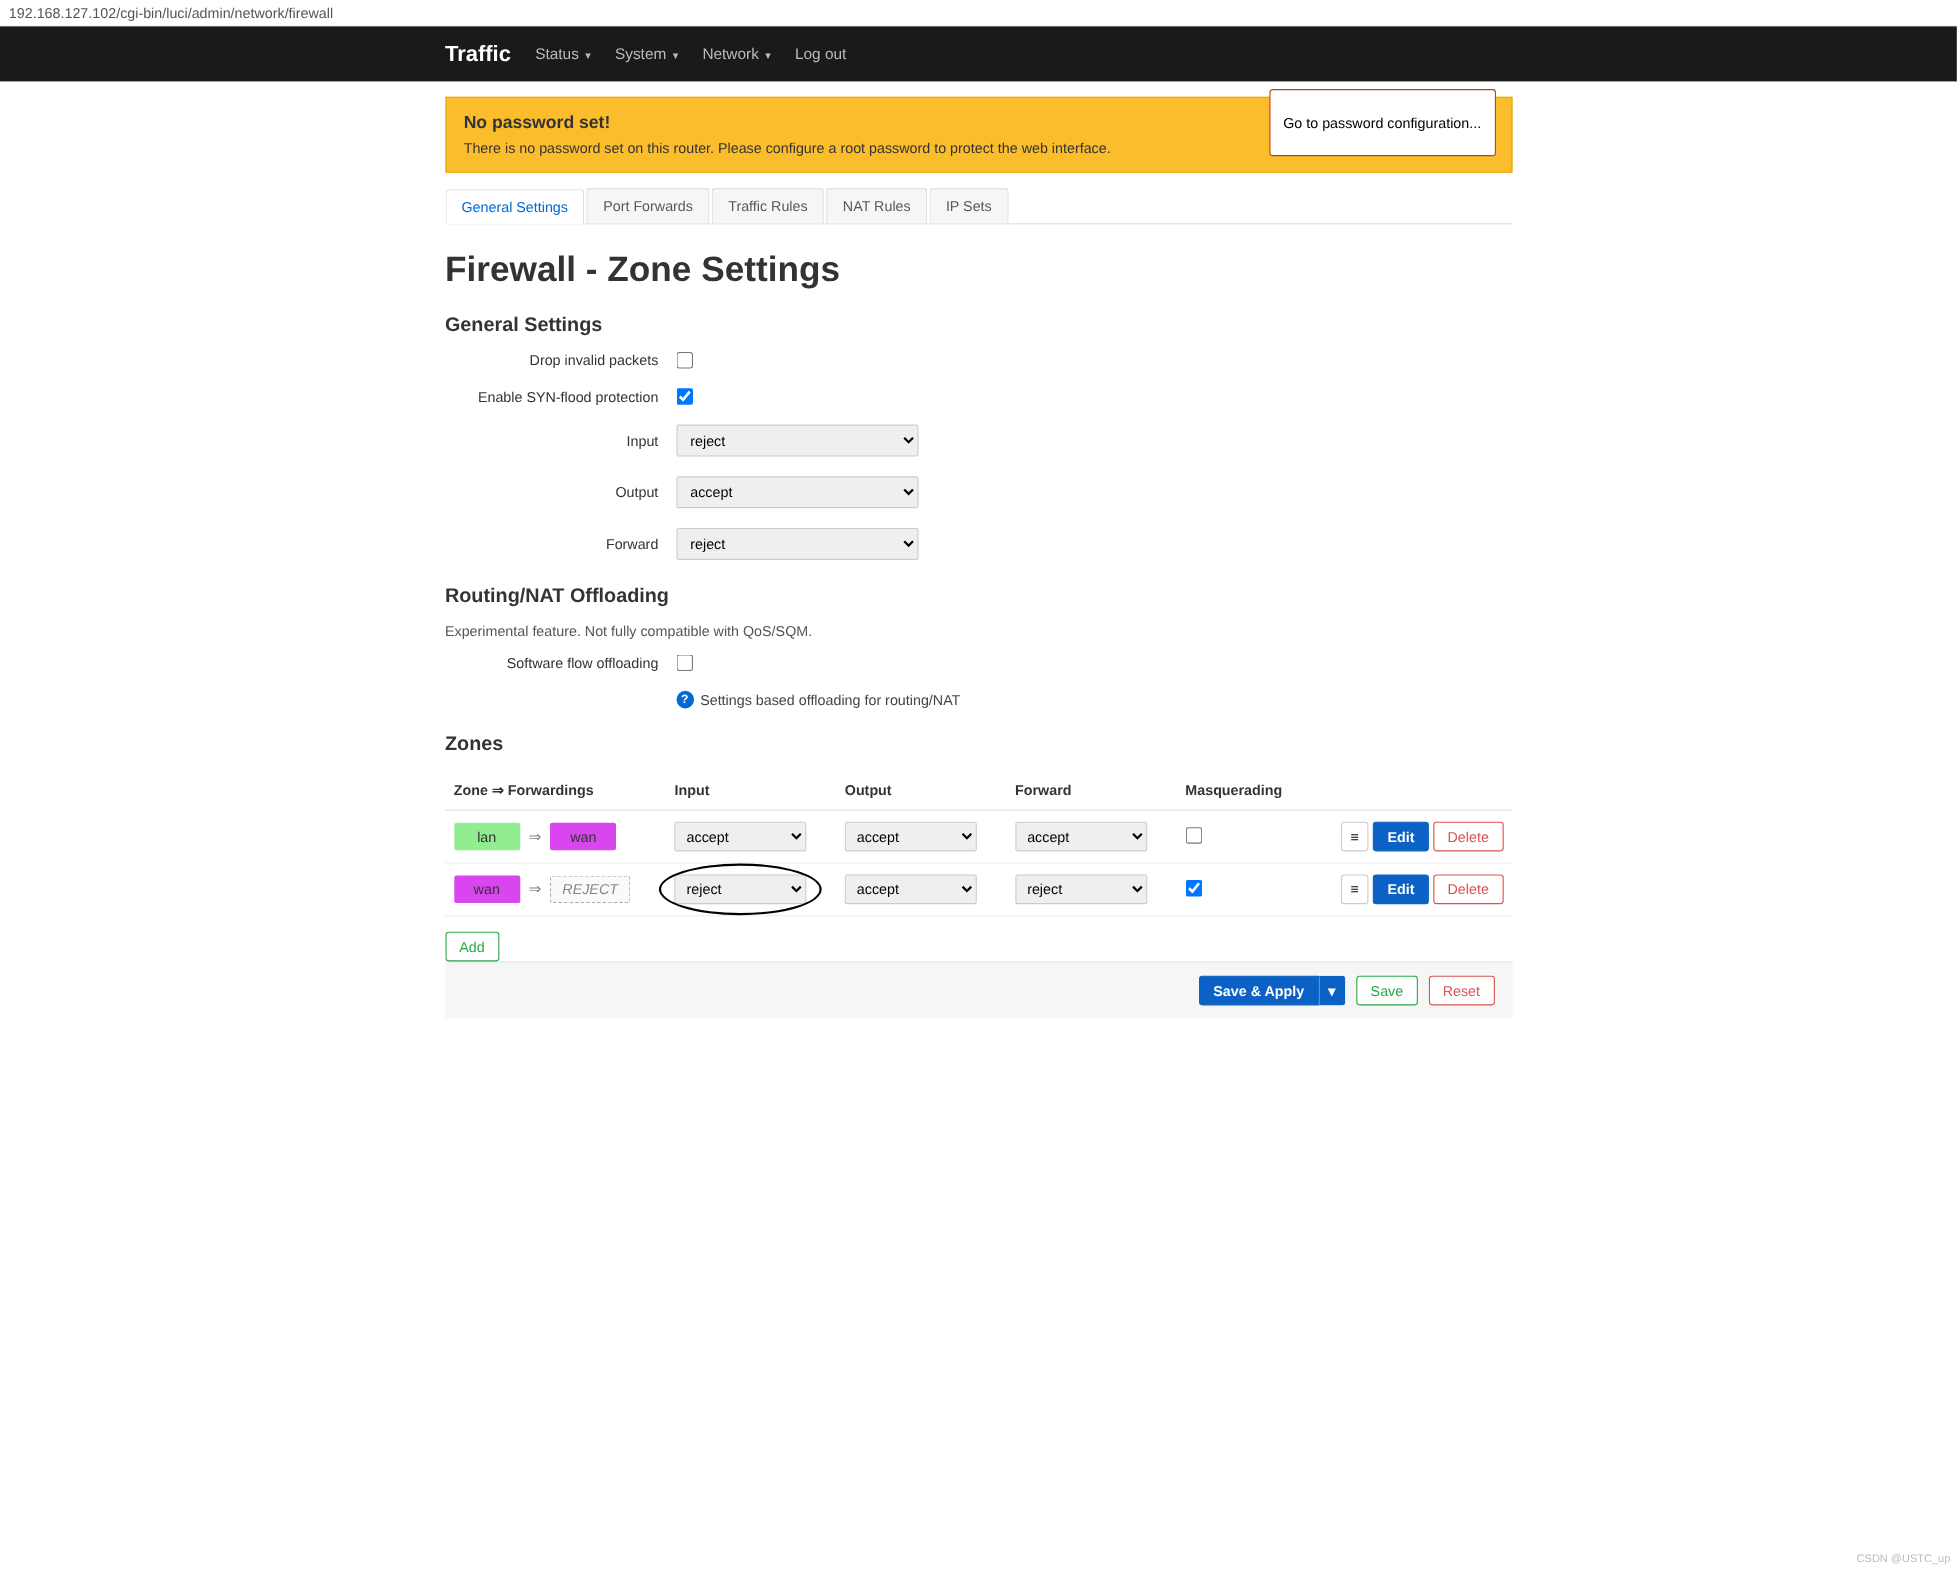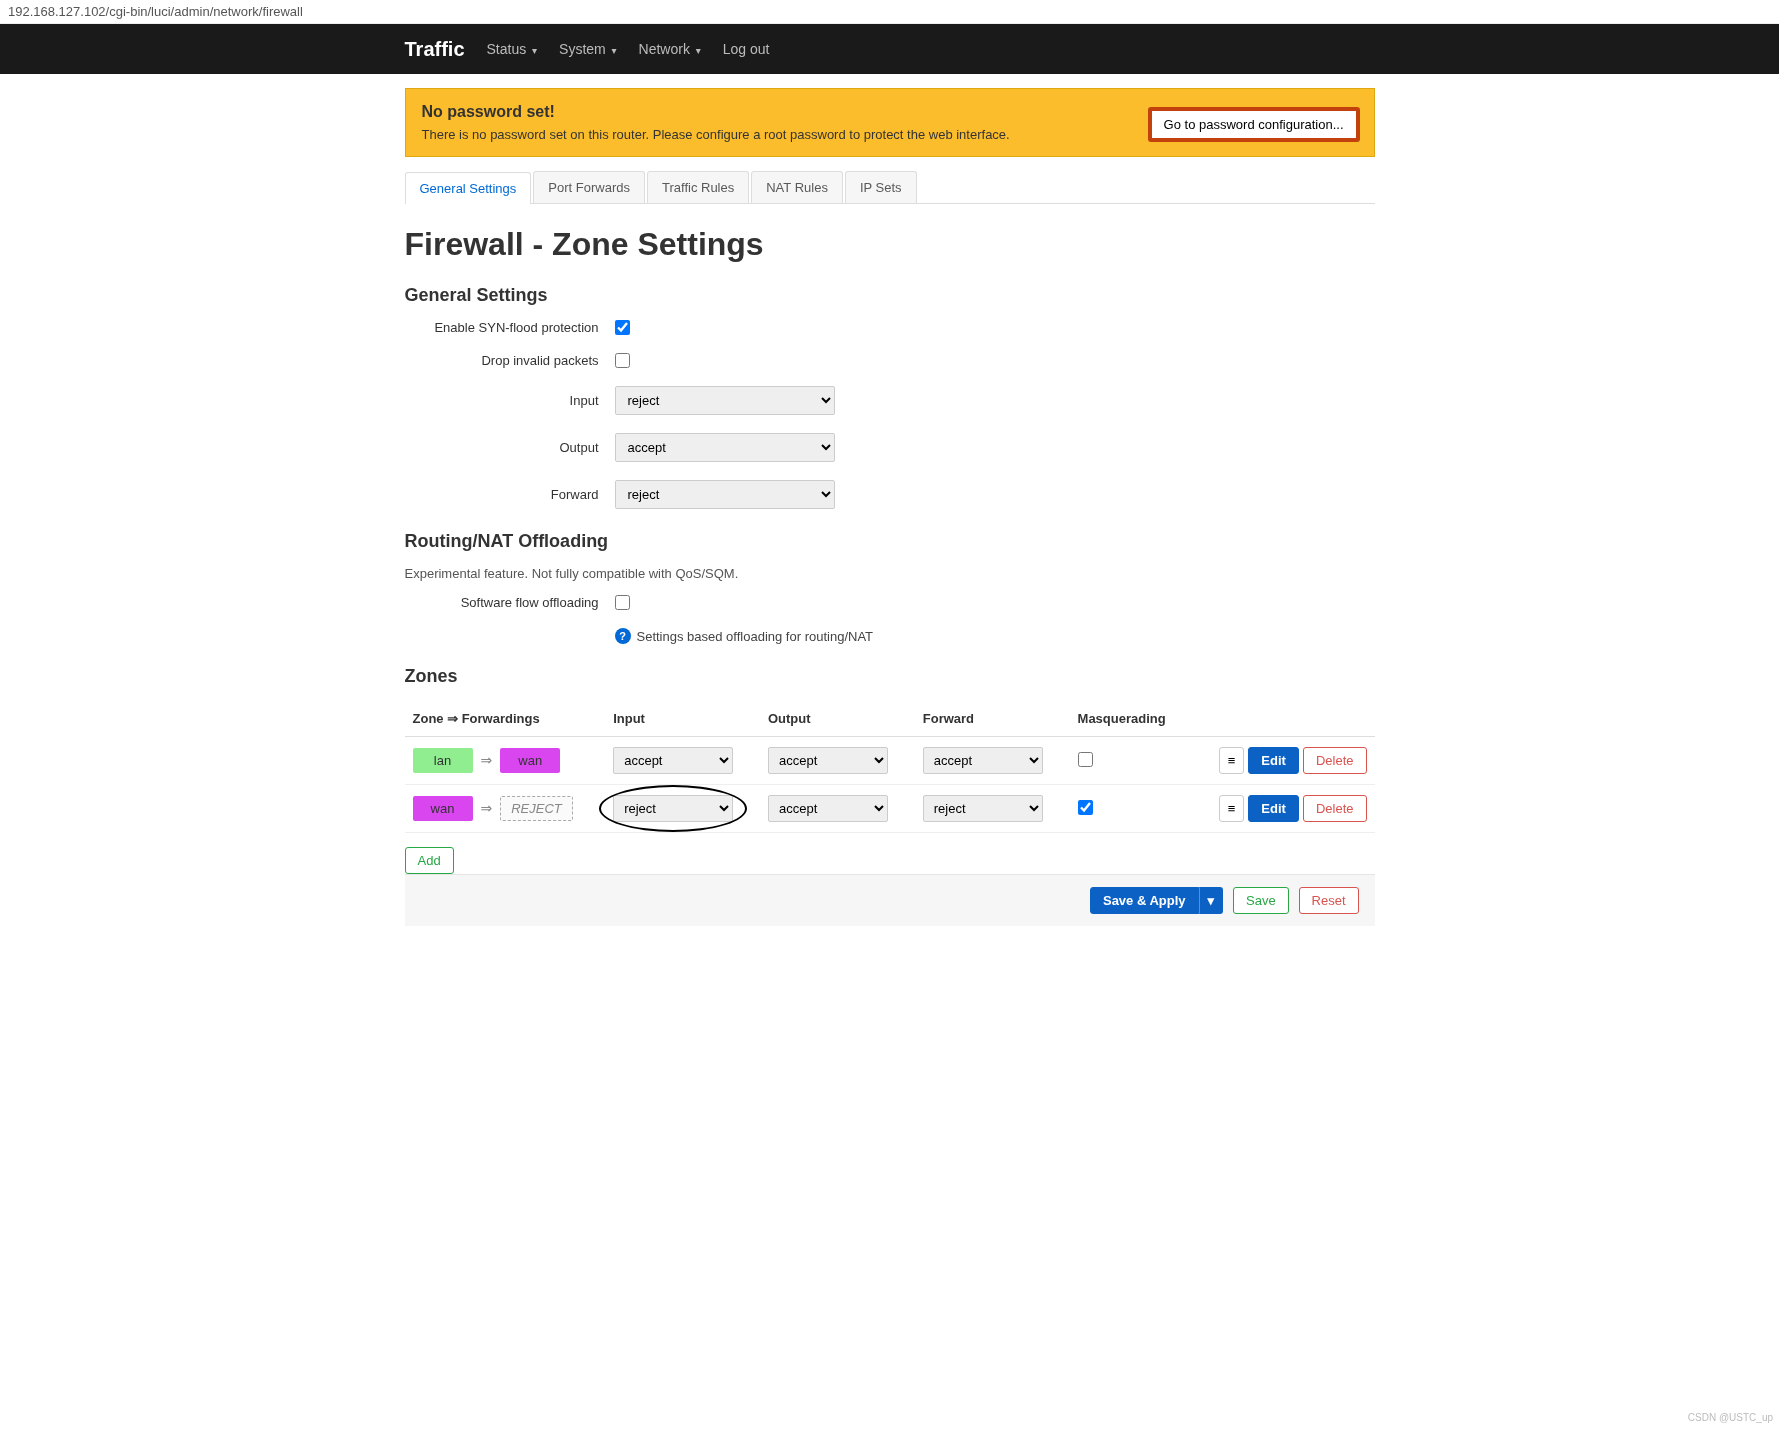--- a/index.html
+++ b/index.html
@@ -7,21 +7,21 @@
 .url-bar { padding: 4px 8px; font-size: 13px; color: #555; border-bottom: 1px solid #eee; }
 .navbar { background: #1a1a1a; color: #ccc; display: flex; align-items: center; padding: 4px 0; }
 .container { width: 970px; margin: 0 auto; }
 .nav-inner { width: 970px; margin: 0 auto; display: flex; align-items: center; height: 42px; }
 .brand { color: #fff; font-size: 20px; font-weight: bold; margin-right: 22px; }
 .nav-item { color: #bbb; font-size: 14px; margin-right: 22px; cursor: pointer; }
 .nav-item .caret { font-size: 10px; margin-left: 3px; }
 .alert { background: #fcbd2c; border: 1px solid #e0a810; margin-top: 14px; padding: 14px 16px; position: relative; }
 .alert-title { font-weight: bold; font-size: 16px; margin-bottom: 6px; color: #333; }
 .alert-body { font-size: 13px; }
-.alert-btn { position: absolute; right: 14px; bottom: 14px; background: #fff; border: 4px solid #c2410c; padding: 6px 12px; font-size: 13px; cursor: pointer; border-radius: 3px; }
+.alert-btn { position: absolute; right: 14px; bottom: 14px; background: #fff; border: 1px solid #c2410c; padding: 22px 12px; font-size: 13px; cursor: pointer; border-radius: 3px; }
 .tabs { display: flex; border-bottom: 1px solid #ddd; margin-top: 14px; }
 .tab { padding: 8px 14px; border: 1px solid #ddd; border-bottom: none; background: #f6f6f6; color: #595959; font-size: 13px; cursor: pointer; margin-right: 2px; border-radius: 3px 3px 0 0; }
 .tab.active { background: #fff; color: #0069d6; position: relative; top: 1px; }
 h2.page-title { font-size: 32px; font-weight: bold; margin-top: 22px; margin-bottom: 8px; }
 .page-desc { color: #555; font-size: 13px; margin-bottom: 24px; }
 h3.section-title { font-size: 18px; font-weight: bold; margin-top: 22px; margin-bottom: 14px; }
 .section-desc { color: #555; font-size: 13px; margin-bottom: 14px; }
 .form-row { display: flex; align-items: center; margin-bottom: 18px; }
 .form-label { width: 210px; text-align: right; padding-right: 16px; font-size: 13px; }
 .form-control { width: 220px; padding: 5px 8px; border: 1px solid #ccc; font-size: 13px; border-radius: 2px; }
@@ -83,26 +83,26 @@
     <div class="tab">Traffic Rules</div>
     <div class="tab">NAT Rules</div>
     <div class="tab">IP Sets</div>
   </div>
 
   <h2 class="page-title">Firewall - Zone Settings</h2>
 
   <h3 class="section-title">General Settings</h3>
 
   <div class="form-row">
+    <div class="form-label">Drop invalid packets</div>
+    <input type="checkbox" style="">
+  </div>
+  <div class="form-row">
     <div class="form-label">Enable SYN-flood protection</div>
     <input type="checkbox" checked="" style="">
-  </div>
-  <div class="form-row">
-    <div class="form-label">Drop invalid packets</div>
-    <input type="checkbox" style="">
   </div>
   <div class="form-row">
     <div class="form-label">Input</div>
     <select class="form-control"><option>reject</option></select>
   </div>
   <div class="form-row">
     <div class="form-label">Output</div>
     <select class="form-control"><option>accept</option></select>
   </div>
   <div class="form-row">

